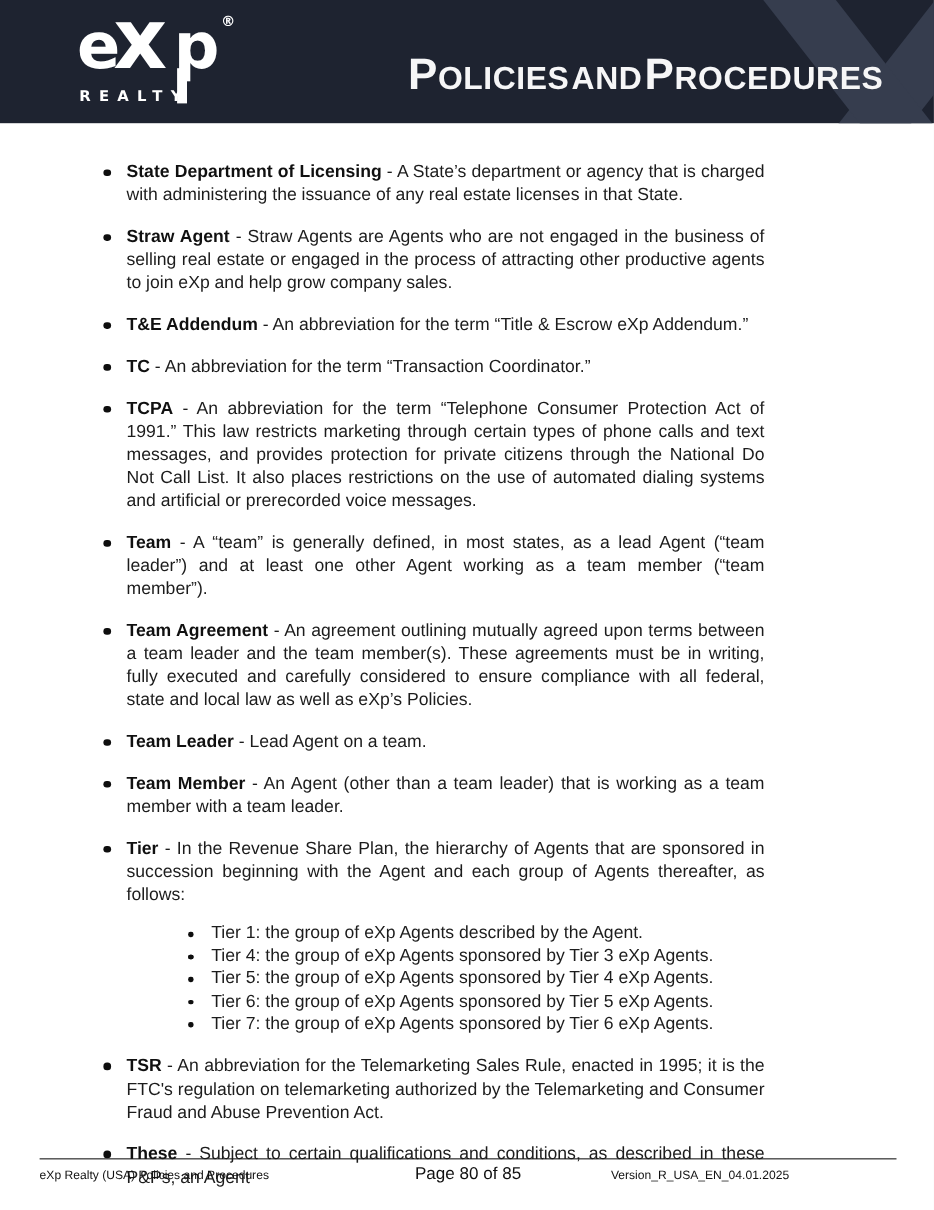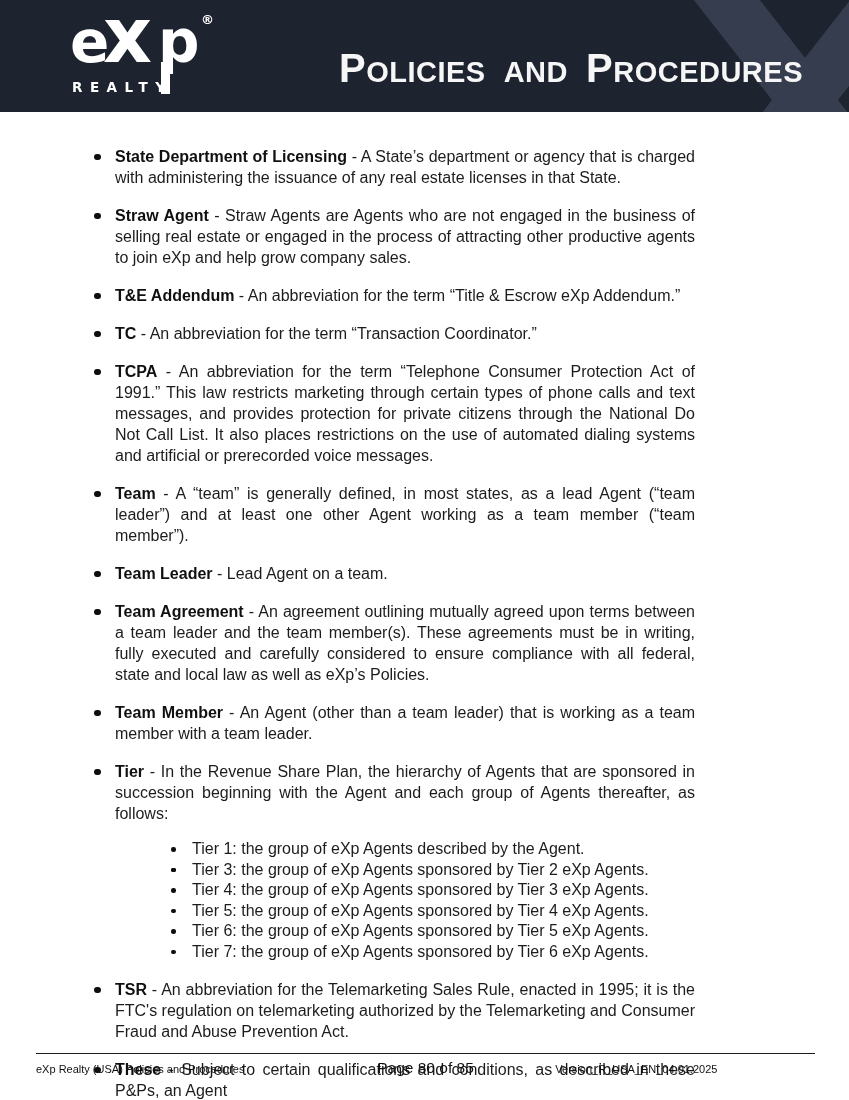--- a/index.html
+++ b/index.html
@@ -22,21 +22,21 @@
   }
   .wm-bar.a { left:175px; transform:rotate(38deg); }
   .wm-bar.b { left:175px; transform:rotate(-38deg); }
 
   .logo { position:absolute; left:70px; top:6px; width:170px; height:104px; }
   .logo svg text { font-family:"DejaVu Sans", sans-serif; fill:#ffffff; font-weight:bold; }
 
   .doc-title {
     position:absolute; right:46px; top:46px;
     color:#f6f6f7; font-weight:700; white-space:nowrap;
-    display:flex; align-items:baseline; gap:18px;
+    display:flex; align-items:baseline; gap:2px;
     font-family:"Liberation Sans", sans-serif;
   }
   .t-big   { font-size:40px; letter-spacing:0.5px; }
   .t-small { font-size:29px; letter-spacing:0.5px; }
 
   
   .content { position:absolute; top:112px; left:16px; width:727px; }
   ul.glossary { list-style:none; margin:34px 0 0 0; padding:0 48px 0 0; }
   ul.glossary > li {
     position:relative; padding-left:99px; margin-bottom:17px;
@@ -126,40 +126,39 @@
         <span class="term">TCPA</span><span class="sep"> - </span><span>An abbreviation for the term “Telephone Consumer Protection Act of 1991.”  This law restricts marketing through certain types of phone calls and text messages, and provides protection for private citizens through the National Do Not Call List.  It also places restrictions on the use of automated dialing systems and artificial or prerecorded voice messages.</span>
       </li>
 
       <li>
         <span class="dot"></span>
         <span class="term">Team</span><span class="sep"> - </span><span>A “team” is generally defined, in most states, as a lead Agent (“team leader”) and at least one other Agent working as a team member (“team member”).</span>
       </li>
 
       <li>
         <span class="dot"></span>
-        <span class="term">Team Leader</span><span class="sep"> - </span><span>Lead Agent on a team.</span>
+        <span class="term">Team Agreement</span><span class="sep"> - </span><span>An agreement outlining mutually agreed upon terms between a team leader and the team member(s).  These agreements must be in writing, fully executed and carefully considered to ensure compliance with all federal, state and local law as well as eXp’s Policies.</span>
       </li>
 
       <li>
         <span class="dot"></span>
-        <span class="term">Team Agreement</span><span class="sep"> - </span><span>An agreement outlining mutually agreed upon terms between a team leader and the team member(s).  These agreements must be in writing, fully executed and carefully considered to ensure compliance with all federal, state and local law as well as eXp’s Policies.</span>
+        <span class="term">Team Leader</span><span class="sep"> - </span><span>Lead Agent on a team.</span>
       </li>
 
       <li>
         <span class="dot"></span>
         <span class="term">Team Member</span><span class="sep"> - </span><span>An Agent (other than a team leader) that is working as a team member with a team leader.</span>
       </li>
 
       <li>
         <span class="dot"></span>
         <span class="term">Tier</span><span class="sep"> - </span><span>In the Revenue Share Plan, the hierarchy of Agents that are sponsored in succession beginning with the Agent and each group of Agents thereafter, as follows:</span>
         <ul class="sub">
           <li><span class="sub-dot"></span><span>Tier 1: the group of eXp Agents described by the Agent.</span></li>
           <li><span class="sub-dot"></span></li>
-          <li><span class="sub-dot"></span><span>Tier 3: the group of eXp Agents sponsored by Tier 2 eXp Agents.</span></li>
           <li><span class="sub-dot"></span><span>Tier 4: the group of eXp Agents sponsored by Tier 3 eXp Agents.</span></li>
           <li><span class="sub-dot"></span><span>Tier 5: the group of eXp Agents sponsored by Tier 4 eXp Agents.</span></li>
           <li><span class="sub-dot"></span><span>Tier 6: the group of eXp Agents sponsored by Tier 5 eXp Agents.</span></li>
           <li><span class="sub-dot"></span><span>Tier 7: the group of eXp Agents sponsored by Tier 6 eXp Agents.</span></li>
         </ul>
       </li>
 
       <li>
         <span class="dot"></span>
         <span class="term">TSR</span><span class="sep"> - </span><span>An abbreviation for the Telemarketing Sales Rule, enacted in 1995; it is the FTC's regulation on telemarketing authorized by the Telemarketing and Consumer Fraud and Abuse Prevention Act.</span>

